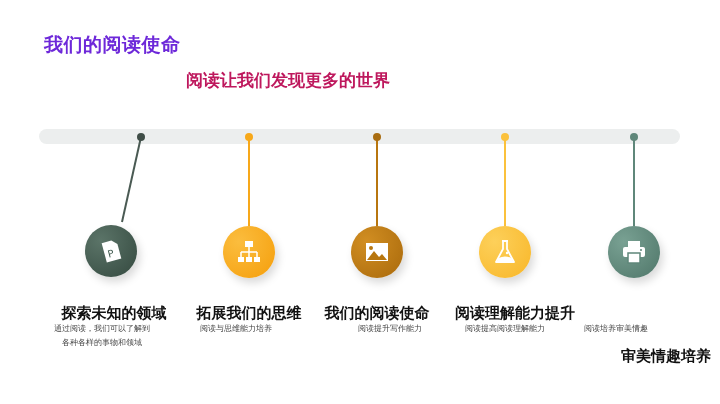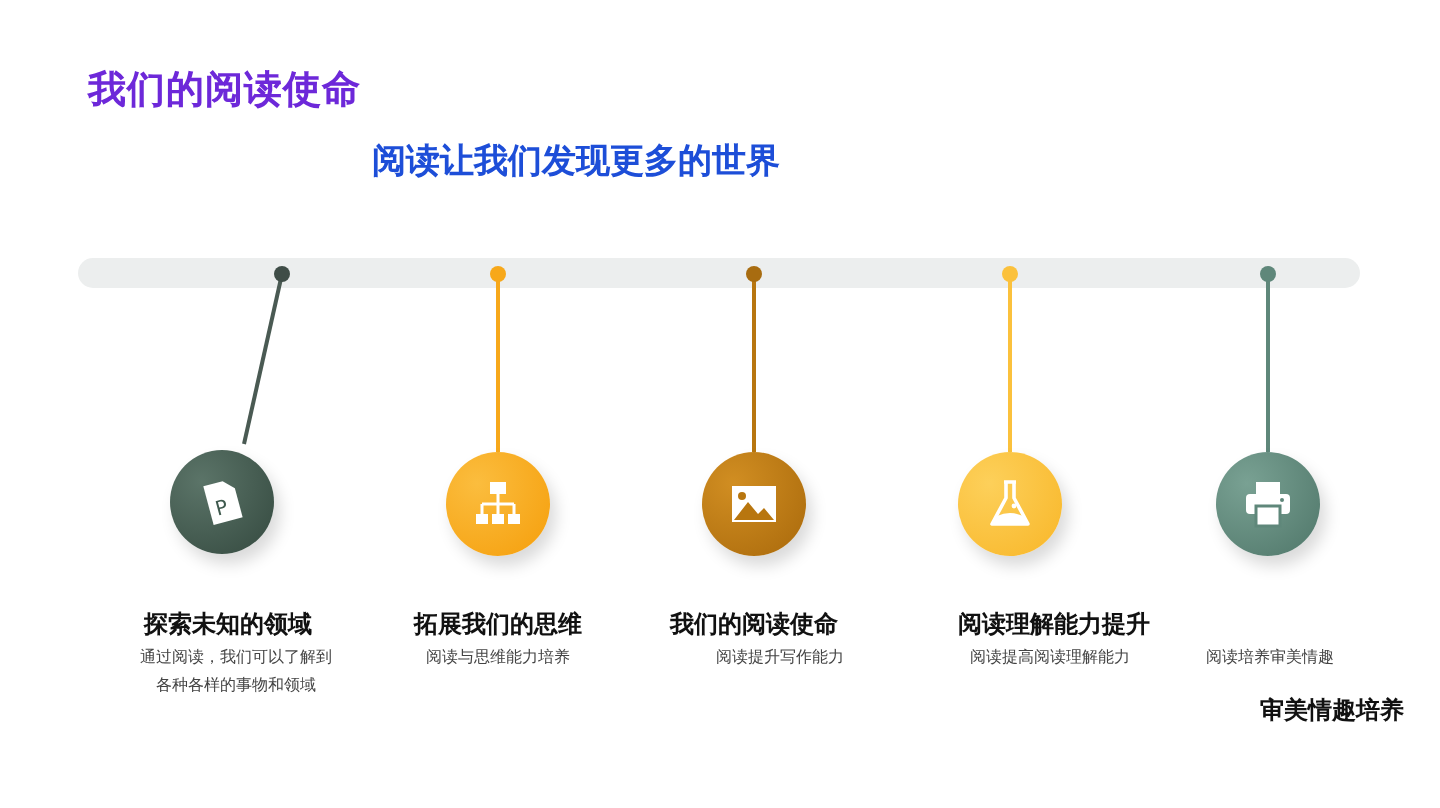--- a/index.html
+++ b/index.html
@@ -1,26 +1,26 @@
 <!DOCTYPE html>
 <html><head>
 <meta charset="utf-8">
 <style>
   html, body { margin:0; padding:0; }
   body { width:720px; height:404px; background:#ffffff; position:relative; overflow:hidden;
          font-family:"DejaVu Sans", "Liberation Sans", sans-serif; color:#222; }
   .title { position:absolute; left:44px; top:32px; font-size:19px; font-weight:bold; color:#6d28d9; letter-spacing:0.5px; }
-  .subtitle { position:absolute; left:0; width:576px; top:69px; text-align:center; font-size:17px; font-weight:bold; color:#1d4ed8; padding-left:0; }
+  .subtitle { position:absolute; left:0; width:576px; top:69px; text-align:center; font-size:17px; font-weight:bold; color:#be185d; padding-left:0; }
   .subtitle span { display:inline-block; margin-left:0; }
   .bar { position:absolute; left:39px; top:129px; width:641px; height:15px; background:#eceeee; border-radius:8px; }
   svg.links { position:absolute; left:0; top:0; width:720px; height:404px; pointer-events:none; }
   .node { position:absolute; width:52px; height:52px; border-radius:50%; display:flex; align-items:center; justify-content:center;
           box-shadow:3px 5px 8px rgba(0,0,0,0.15); }
   .node svg { width:28px; height:28px; }
-  .card-title { position:absolute; width:140px; text-align:center; font-size:12px; font-weight:bold; color:#111; top:304px; }
+  .card-title { position:absolute; width:140px; text-align:center; font-size:15px; font-weight:bold; color:#111; top:304px; }
   .card-desc { position:absolute; width:100px; text-align:center; font-size:8px; color:#444; top:322px; line-height:14px; }
 </style>
 </head>
 <body>
 
 <div class="title">我们的阅读使命</div>
 <div class="subtitle"><span>阅读让我们发现更多的世界</span></div>
 
 <div class="bar"></div>
 
@@ -39,56 +39,56 @@
 
 <div class="node" style="left:85px;top:225px;background:radial-gradient(circle at 30% 30%,#5b7468,#34493f);">
   <svg viewBox="0 0 28 28">
     <g transform="rotate(-15 14 14)">
       <path d="M7 4 h10 l5 5 v15 h-15 z" fill="#ffffff"></path>
       <text x="10" y="20" font-size="10" fill="#3f5a4e" font-family="DejaVu Sans, sans-serif">P</text>
     </g>
   </svg>
 </div>
 <div class="card-title" style="left:44px;">探索未知的领域</div>
-<div class="card-desc" style="left:68px;">通过阅读，我们可以了解到各种各样的事物和领域</div>
+<div class="card-desc" style="left:52px;">通过阅读，我们可以了解到各种各样的事物和领域</div>
 
 <div class="node" style="left:223px;top:226px;background:radial-gradient(circle at 30% 30%,#fbbd3e,#f59e0b);">
   <svg viewBox="0 0 28 28">
     <rect x="10" y="3" width="8" height="6" fill="#fff"></rect>
     <path d="M14 9 v5 M6 14 h16 M6 14 v5 M14 14 v5 M22 14 v5" stroke="#fff" stroke-width="1.5" fill="none"></path>
     <rect x="3" y="19" width="6" height="5" fill="#fff"></rect>
     <rect x="11" y="19" width="6" height="5" fill="#fff"></rect>
     <rect x="19" y="19" width="6" height="5" fill="#fff"></rect>
   </svg>
 </div>
 <div class="card-title" style="left:179px;">拓展我们的思维</div>
-<div class="card-desc" style="left:199px;">阅读与思维能力培养</div>
+<div class="card-desc" style="left:186px;font-family:Liberation Mono, monospace;">阅读与思维能力培养</div>
 
 <div class="node" style="left:351px;top:226px;background:radial-gradient(circle at 30% 30%,#d18e22,#a9690b);">
   <svg viewBox="0 0 28 28">
     <rect x="3" y="5" width="22" height="18" fill="#fff"></rect>
     <circle cx="8" cy="10" r="2" fill="#b8760f"></circle>
     <path d="M4 22 L11 13 L16 19 L19 16 L24 22 z" fill="#b8760f"></path>
   </svg>
 </div>
 <div class="card-title" style="left:307px;">我们的阅读使命</div>
 <div class="card-desc" style="left:340px;">阅读提升写作能力</div>
 
 <div class="node" style="left:479px;top:226px;background:radial-gradient(circle at 30% 30%,#fdd05a,#f8b628);">
   <svg viewBox="0 0 28 28">
     <path d="M11 3 h6 M12 3 v8 L5 24 h18 L16 11 V3" stroke="#fff" stroke-width="1.8" fill="none" stroke-linejoin="round"></path>
     <path d="M7.5 20 Q14 17 20.5 20 L22 23.5 H6 z" fill="#fff"></path>
     <circle cx="16" cy="15" r="1.2" fill="#fff"></circle>
   </svg>
 </div>
 <div class="card-title" style="left:435px;text-align:right;">阅读理解能力提升</div>
-<div class="card-desc" style="left:463px;width:84px;margin-left:20px;">阅读提高阅读理解能力</div>
+<div class="card-desc" style="left:463px;width:84px;">阅读提高阅读理解能力</div>
 
 <div class="node" style="left:608px;top:226px;background:radial-gradient(circle at 30% 30%,#79a193,#4f7669);">
   <svg viewBox="0 0 28 28">
     <rect x="8" y="3" width="12" height="6" fill="#fff"></rect>
     <rect x="3" y="9" width="22" height="10" rx="2" fill="#fff"></rect>
     <rect x="8" y="15" width="12" height="10" fill="#fff" stroke="#5f877a" stroke-width="1.5"></rect>
     <circle cx="21" cy="12" r="1" fill="#5f877a"></circle>
   </svg>
 </div>
 <div class="card-title" style="left:596px;margin-top:43px;">审美情趣培养</div>
-<div class="card-desc" style="left:585px;">阅读培养审美情趣</div>
+<div class="card-desc" style="left:566px;">阅读培养审美情趣</div>
 
 </body></html>

